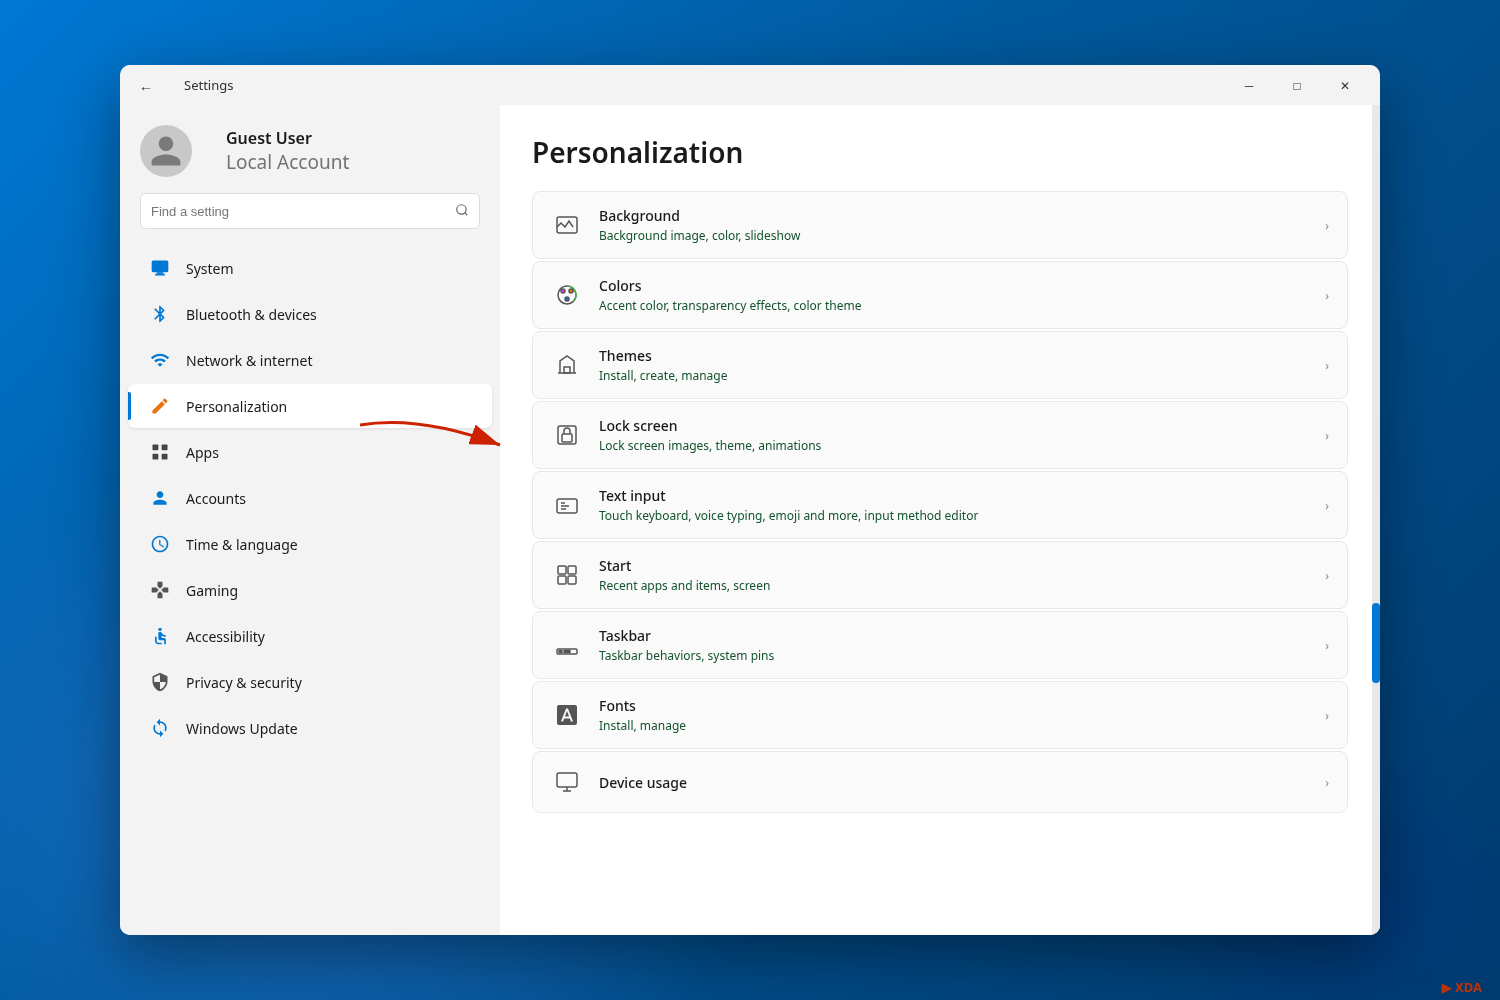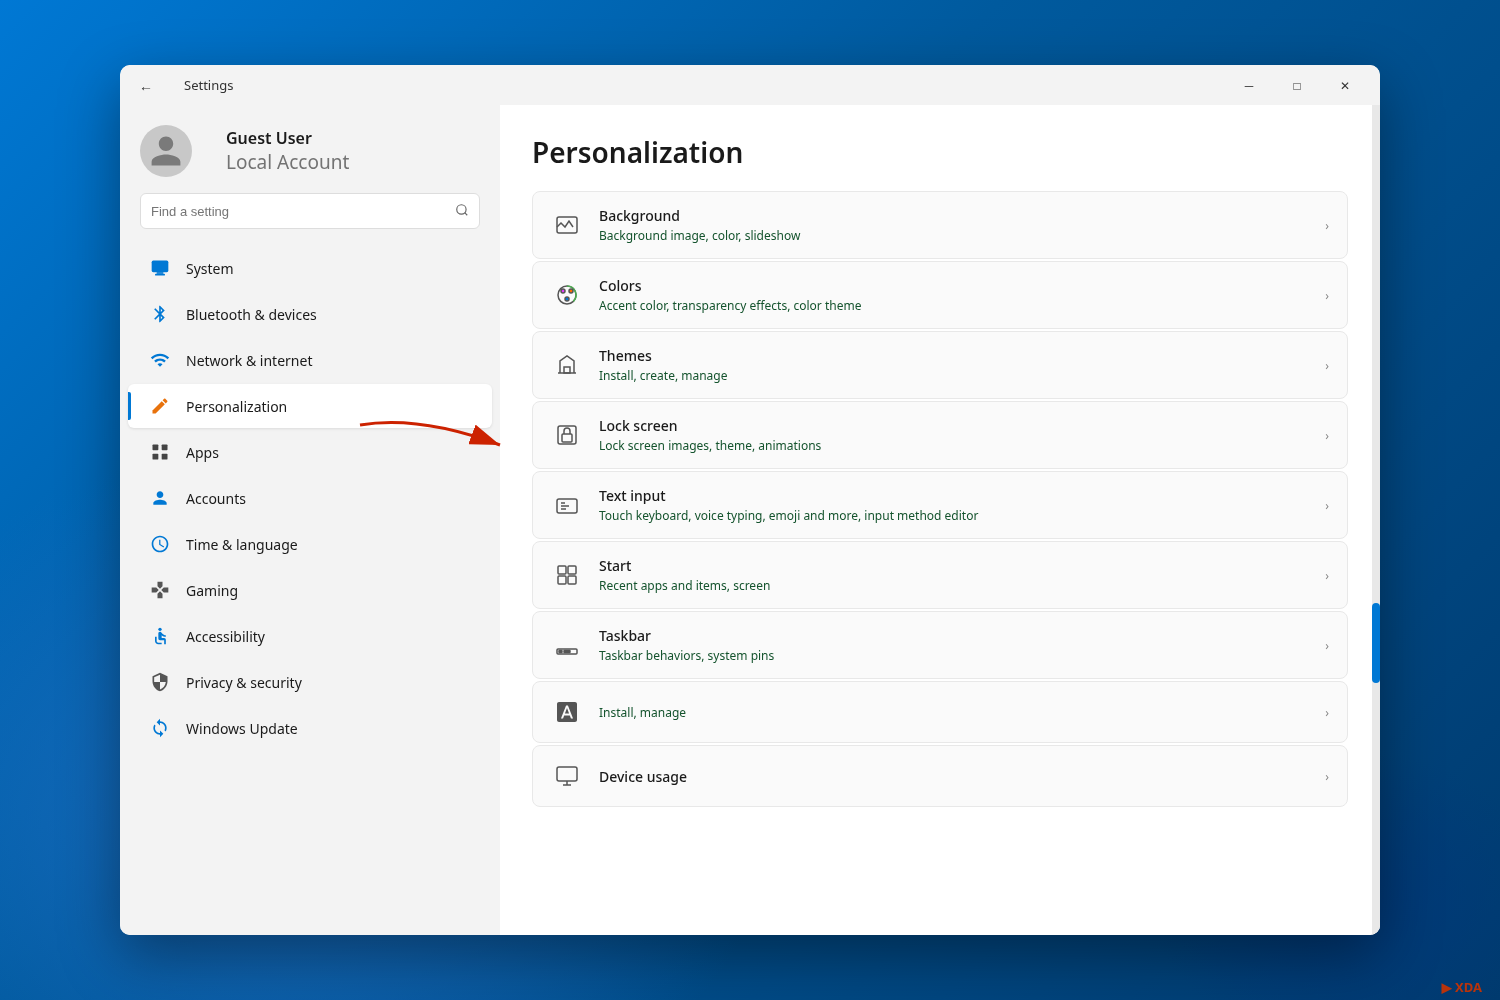--- a/index.html
+++ b/index.html
@@ -617,20 +617,21 @@
             <span class="settings-item-chevron">›</span>
           </div>
 
           <div class="settings-item">
             <div class="settings-item-icon">
               <svg width="24" height="24" viewBox="0 0 24 24" fill="#555">
                   <path d="M9.93 13.5h4.14L12 7.98zM20 2H4c-1.1 0-2 .9-2 2v16c0 1.1.9 2 2 2h16c1.1 0 2-.9 2-2V4c0-1.1-.9-2-2-2zm-4.05 16.5l-1.14-3H9.17l-1.12 3H5.96l5.11-13h1.86l5.11 13h-2.09z"></path>
                 </svg>
             </div>
             <div class="settings-item-text">
+              <span class="settings-item-title">Fonts</span>
               <span class="settings-item-desc">Install, manage</span>
             </div>
             <span class="settings-item-chevron">›</span>
           </div>
 
           <div class="settings-item">
             <div class="settings-item-icon">
               <svg width="24" height="24" viewBox="0 0 24 24" fill="none" stroke="#555" stroke-width="1.5">
                   <rect x="2" y="3" width="20" height="14" rx="2"></rect>
                   <path d="M8 21h8M12 17v4"></path>

